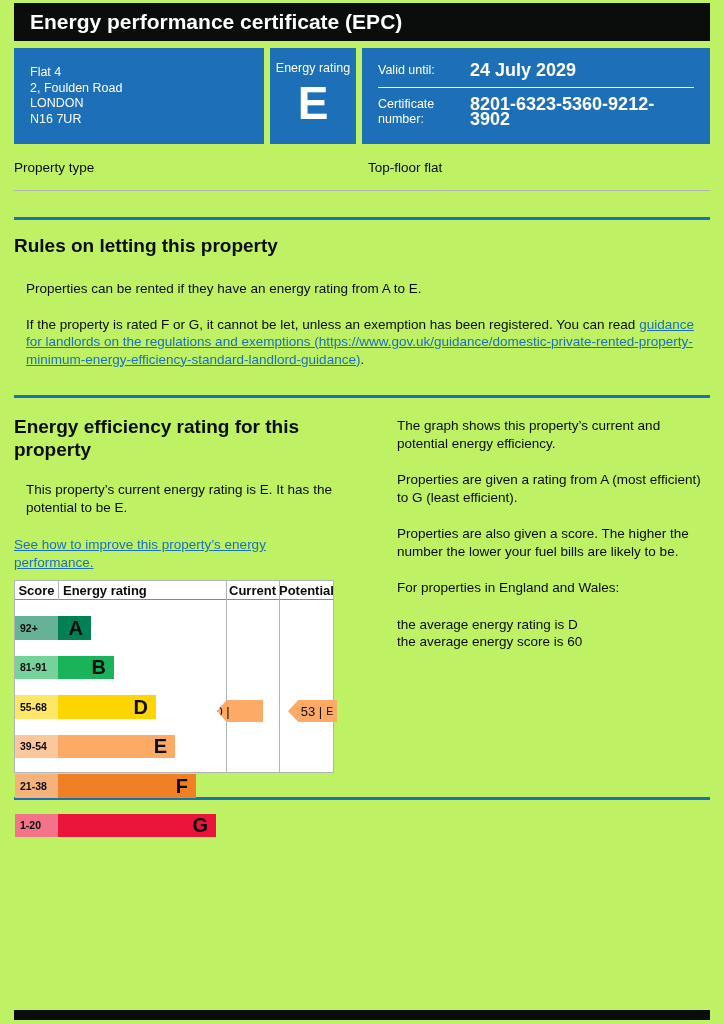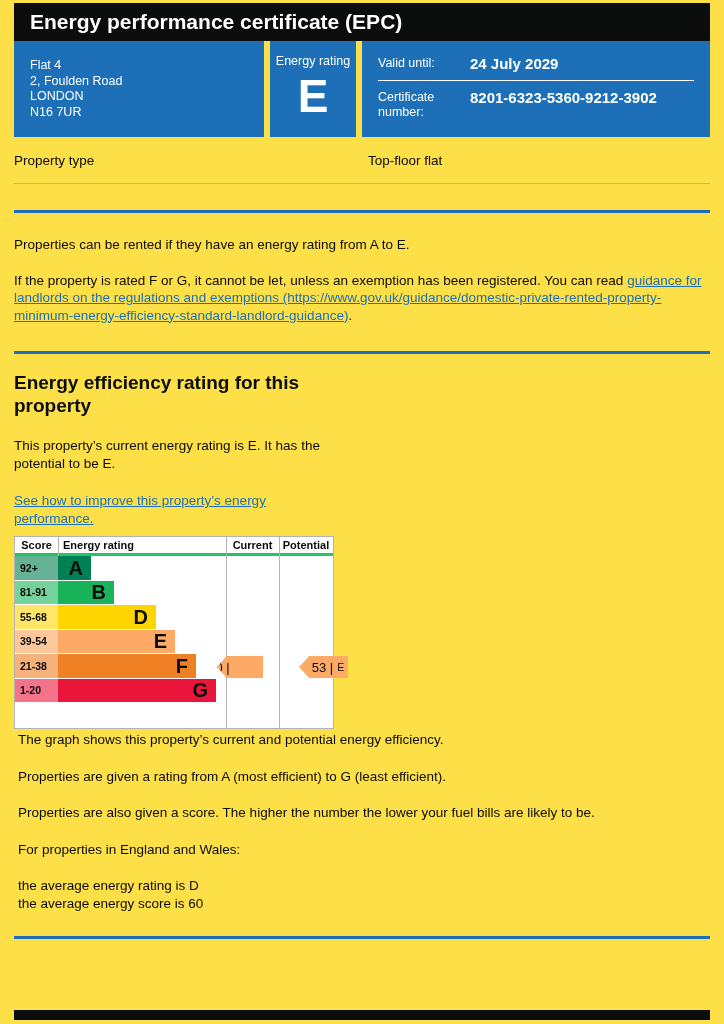--- a/index.html
+++ b/index.html
@@ -5,41 +5,41 @@
   * { box-sizing: border-box; }
   html, body { margin: 0; padding: 0; background: #ffffff; }
   .page {
     position: relative;
     width: 724px;
     height: 1024px;
     margin: 0 auto;
     padding: 3px 14px 0;
     font-family: "Liberation Sans", sans-serif;
     color: #0b0c0c;
-    background: #fde047;
+    background: #bef264;
     overflow: hidden;
   }
   
   .topbar {
     height: 38px;
     background: #0b0c0c;
     display: flex;
     align-items: center;
     padding: 0 16px;
   }
   .topbar h1 {
     margin: 0;
     color: #ffffff;
     font-size: 21px;
     font-weight: bold;
     letter-spacing: 0;
   }
   
   .summary {
-    margin-top: 0;
+    margin-top: 7px;
     height: 96px;
     display: flex;
     gap: 6px;
   }
   .summary .box { background: #1d70b8; color: #ffffff; }
   .box.address {
     width: 250px;
     flex: none;
     display: flex;
     flex-direction: column;
@@ -58,21 +58,21 @@
   }
   .rating-label { font-size: 12.5px; }
   .rating-letter { font-size: 46px; font-weight: bold; line-height: 52px; margin-top: 2px; }
   .box.validity {
     flex: 1;
     padding: 15px 16px 16px;
     font-size: 12.5px;
   }
   .vrow { display: flex; line-height: 15px; }
   .vlabel { width: 92px; flex: none; }
-  .vvalue { font-weight: bold; font-size: 15px; text-align: center; }
+  .vvalue { font-weight: bold; font-size: 18px; }
   .vsep { border-bottom: 1px solid #ffffff; margin: 9px 0 9px; }
   
   .fact-row {
     display: flex;
     font-size: 13.5px;
     border-bottom: 1px solid #b1b4b6;
     padding: 16px 0 15px;
   }
   .fact-row.second { padding: 19px 0 18px; }
   .fact-label { width: 354px; flex: none; }
@@ -83,56 +83,56 @@
     margin: 26px 0 0;
   }
   .rule-blue.r2 { margin-top: 27px; }
   .rule-blue.r3 { margin-top: 24px; }
   h2 {
     margin: 14px 0 0;
     font-size: 19px;
     font-weight: bold;
     line-height: 23px;
   }
-  p { margin: 18px 0 0; font-size: 13.5px; line-height: 17.5px; }
+  p { margin: 18px 12px 0; font-size: 13.5px; line-height: 17.5px; }
   .p-first { margin-top: 23px; }
   a.link { color: #1d70b8; text-decoration: underline; cursor: pointer; }
   .rules-p2 { max-width: 700px; }
   
-  .cols { display: flex; margin-top: 17px; flex-direction: column; }
+  .cols { display: flex; margin-top: 17px; }
   .col-left { width: 379px; flex: none; }
   .col-left h2 { margin-top: 0; max-width: 335px; }
   .col-left .col-p { margin-top: 20px; max-width: 312px; }
   .see-link { display: block; margin-top: 20px; font-size: 13.5px; line-height: 17.5px; max-width: 302px; }
   .col-right { flex: 1; }
   .col-right p { margin: 19px 4px 0; }
   .col-right p.first { margin-top: 2px; }
   .col-right p.tight { margin-top: 0; }
   
   .epc-chart {
     position: relative;
     width: 320px;
     height: 193px;
     margin-top: 9px;
     border: 1px solid #b1b4b6;
     background: #ffffff;
   }
   .chart-header {
     display: flex;
     height: 19px;
-    border-bottom: 3px solid #22c55e;
-    font-size: 11px;
+    border-bottom: 1px solid #22c55e;
+    font-size: 13px;
     font-weight: bold;
     align-items: center;
   }
   .ch-score { width: 43px; flex: none; text-align: center; }
   .ch-rating { flex: 1; padding-left: 5px; }
   .ch-current { width: 53px; flex: none; text-align: center; }
   .ch-potential { width: 54px; flex: none; text-align: center; }
-  .band-row { display: flex; height: 23.5px; margin-bottom: 1px; }
+  .band-row { display: flex; height: 23.5px; margin-bottom: 1px; margin-top: 16px; }
   .score-cell {
     width: 43px;
     flex: none;
     display: flex;
     align-items: center;
     padding-left: 5px;
     font-size: 10.5px;
     font-weight: bold;
   }
   .band-bar {
@@ -151,21 +151,21 @@
     height: 22px;
     display: flex;
     align-items: center;
     justify-content: center;
     padding-left: 9px;
     clip-path: polygon(0 50%, 21% 0, 100% 0, 100% 100%, 21% 100%);
     color: #0b0c0c;
     white-space: nowrap;
   }
   .epc-arrow.current { left: 202px; width: 46px; gap: 40px; }
-  .epc-arrow.potential { left: 284px; width: 49px; }
+  .epc-arrow.potential { left: 273px; width: 49px; }
   .arrow-score { font-size: 13px; }
   .arrow-band { font-size: 10.5px; margin-left: 4px; }
   
   .footer-bar {
     position: absolute;
     left: 14px;
     right: 14px;
     top: 1010px;
     height: 10px;
     background: #0b0c0c;
@@ -204,20 +204,21 @@
     </div>
   </section>
 
   <div class="fact-row">
     <span class="fact-label">Property type</span>
     <span class="fact-value">Top-floor flat</span>
   </div>
 
   <hr class="rule-blue">
 
+  <h2>Rules on letting this property</h2>
   <p class="p-first">Properties can be rented if they have an energy rating from A to E.</p>
   <p class="rules-p2"><span>If the property is rated F or G, it cannot be let, unless an exemption has been registered. You can read </span><a class="link">guidance for landlords on the regulations and exemptions (https://www.gov.uk/guidance/domestic-private-rented-property-minimum-energy-efficiency-standard-landlord-guidance)</a><span>.</span></p>
 
   <hr class="rule-blue r2">
 
   <div class="cols">
     <div class="col-left">
       <h2>Energy efficiency rating for this property</h2>
       <p class="col-p">This property’s current energy rating is E. It has the potential to be E.</p>
       <a class="link see-link">See how to improve this property’s energy performance.</a>

